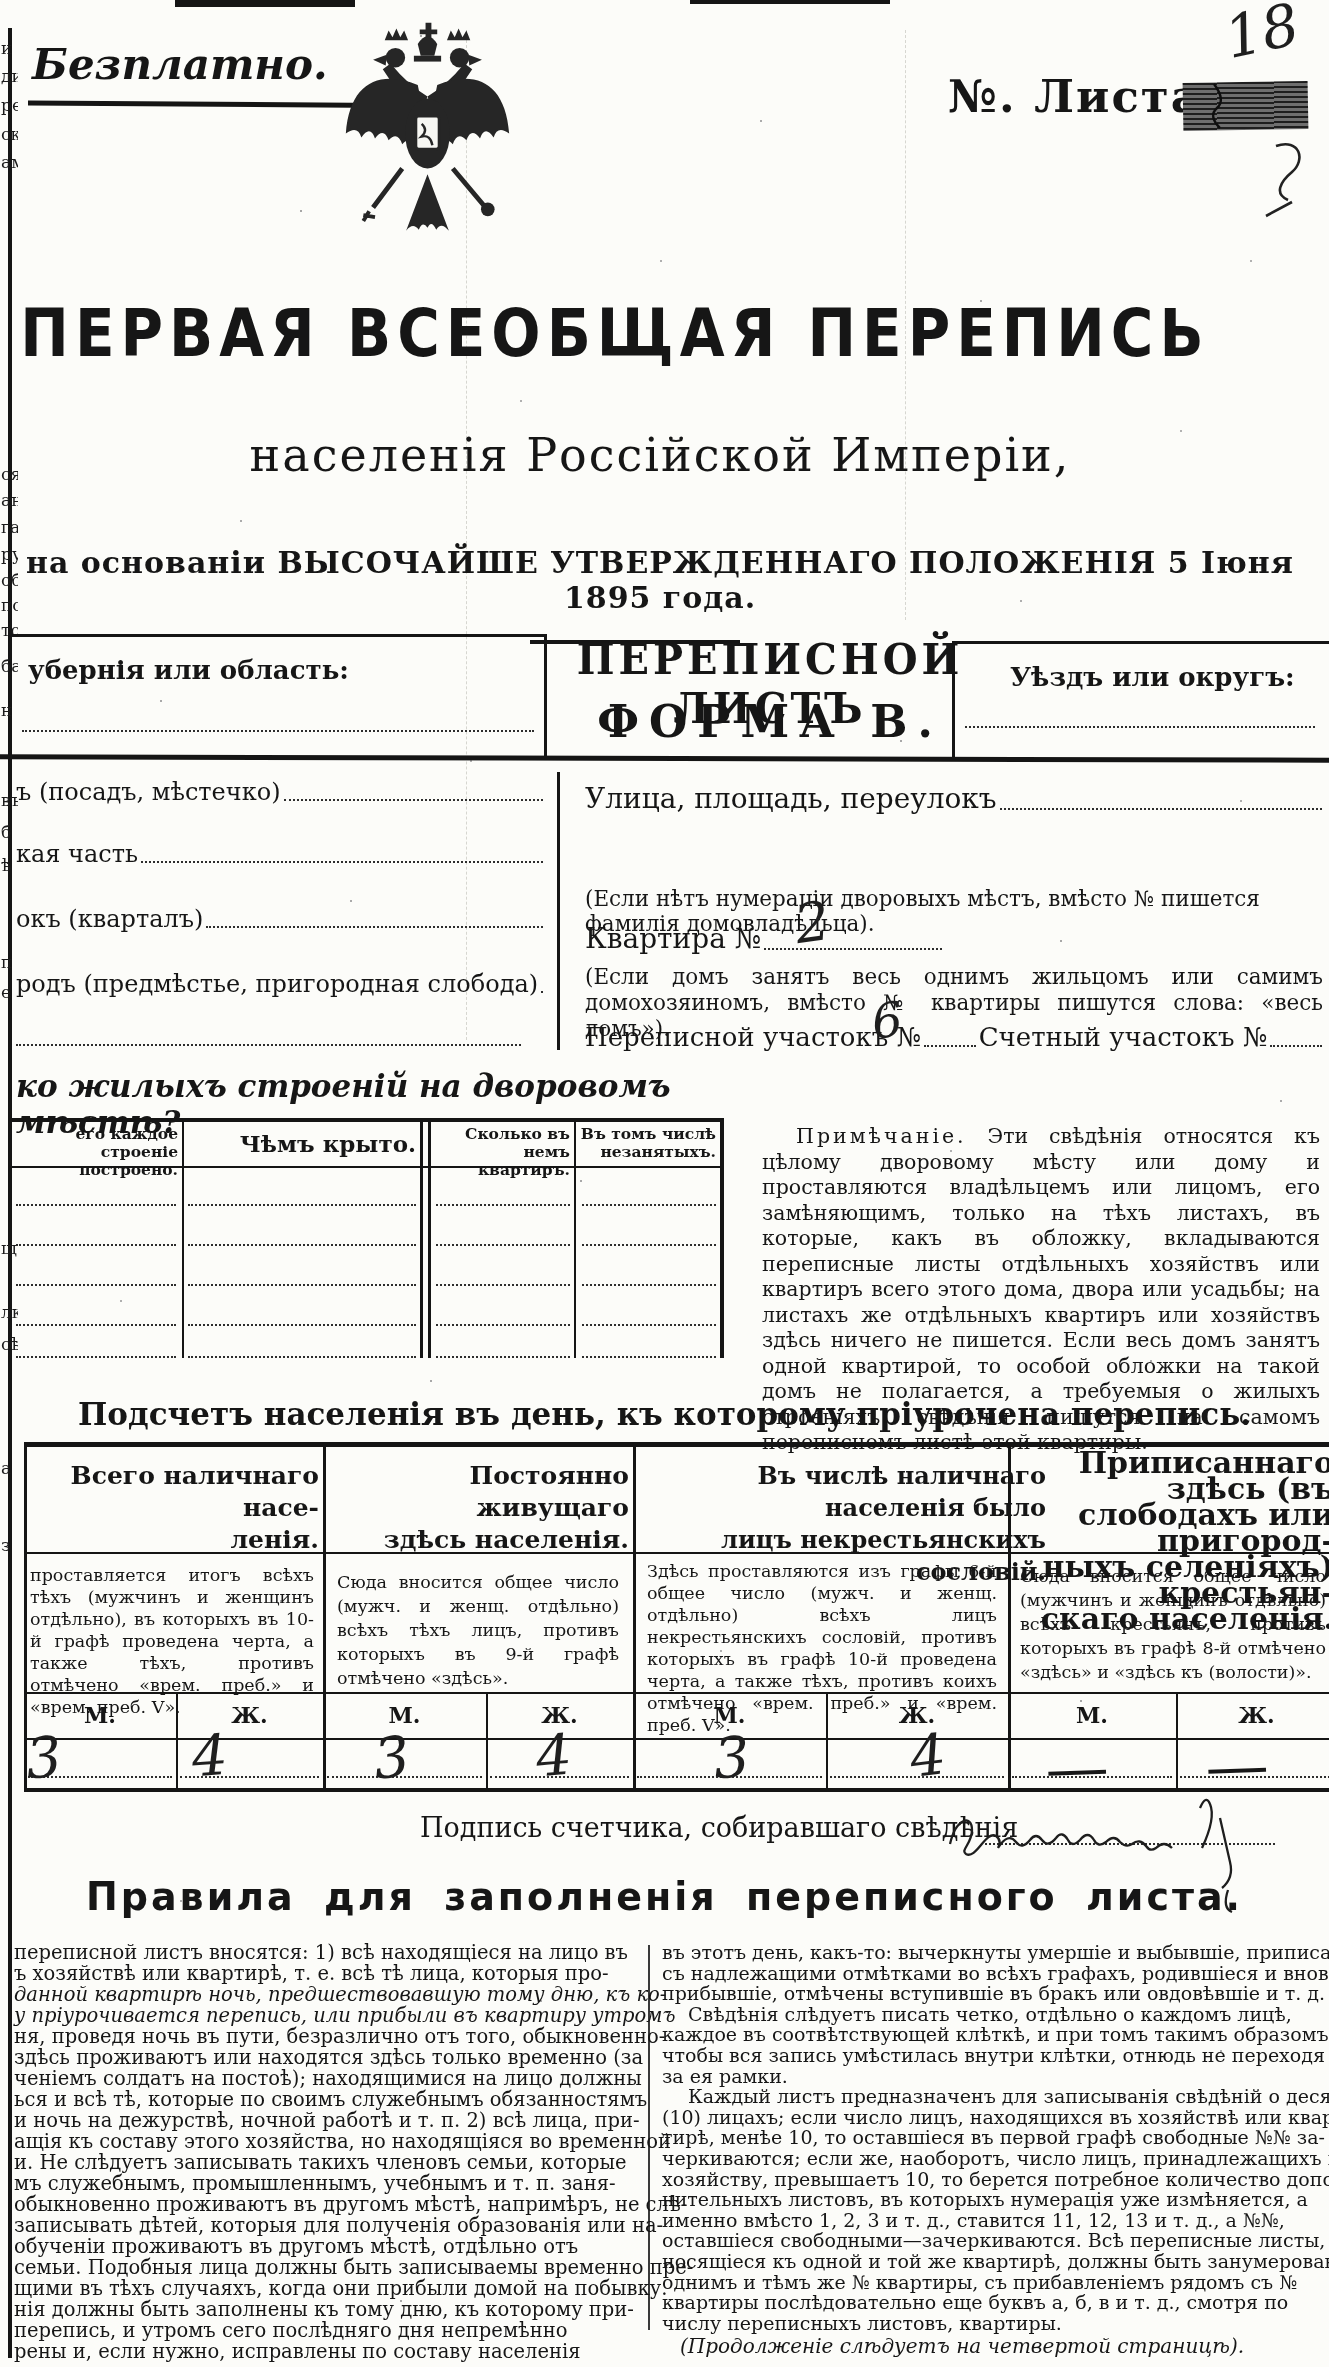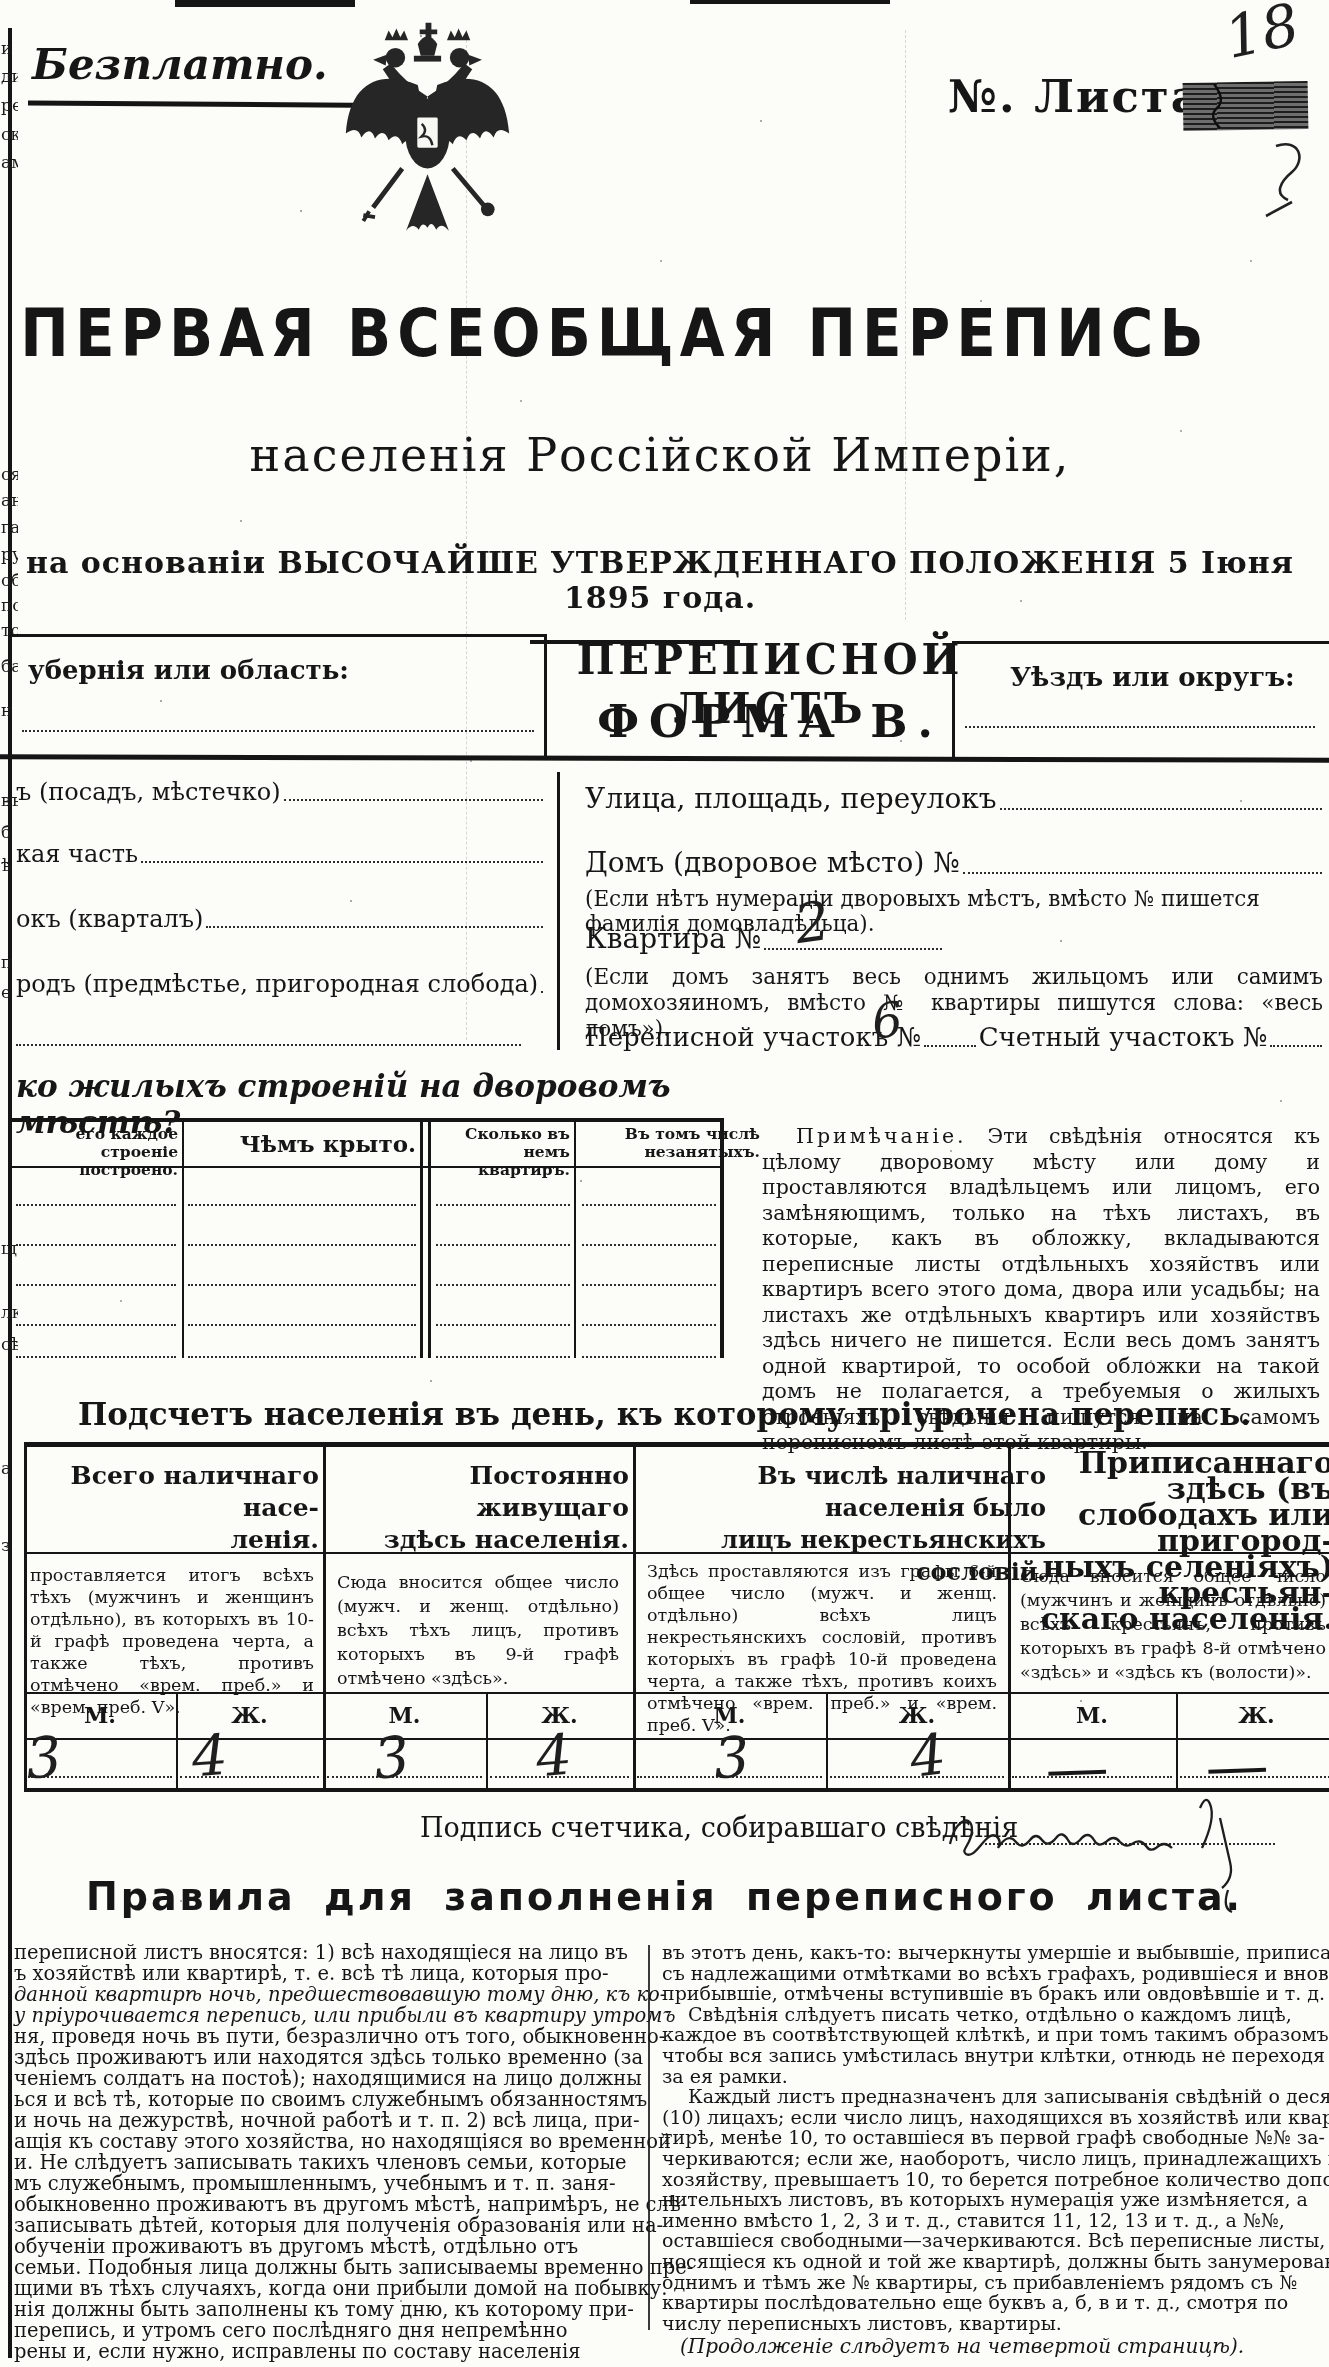--- a/index.html
+++ b/index.html
@@ -157,24 +157,20 @@
   <div class="abs frow ser" style="left:16px;top:970px;width:530px;font-size:24px;">
     <span>родъ (предмѣстье, пригородная слобода)</span>
       <span class="dots"></span>
   </div>
   <div class="dotline" style="left:16px;top:1044px;width:505px;"></div>
 
   <div class="abs frow ser" style="left:585px;top:782px;width:740px;font-size:28px;">
     <span>Улица, площадь, переулокъ</span>
       <span class="dots"></span>
   </div>
-  <div class="abs frow ser" style="left:585px;top:846px;width:740px;font-size:28px;">
-    <span>Домъ (дворовое мѣсто) №</span>
-      <span class="dots"></span>
-  </div>
   <div class="abs ser" style="left:585px;top:886px;width:740px;font-size:21.5px;">(Если нѣтъ нумераціи дворовыхъ мѣстъ, вмѣсто № пишется фамилія домовладѣльца).</div>
   <div class="abs frow ser" style="left:585px;top:922px;width:360px;font-size:28px;">
     <span>Квартира №</span>
       <span class="dots"></span>
   </div>
   <div class="abs hw" style="left:795px;top:896px;font-size:54px;transform:rotate(-8deg);">2</div>
   <div class="abs ser jus" style="left:585px;top:964px;width:738px;font-size:21.5px;line-height:26px;">(Если домъ занятъ весь однимъ жильцомъ или самимъ домохозяиномъ, вмѣсто № квартиры пишутся слова: «весь домъ»).</div>
 
   <div class="abs frow ser" style="left:585px;top:1022px;width:740px;font-size:26px;">
     <span>Переписной участокъ №</span>
@@ -196,21 +192,21 @@
     <div class="ln" style="left:408px;top:0;width:3px;height:240px;"></div>
     <div class="ln" style="left:416px;top:0;width:3px;height:240px;"></div>
     <div class="ln" style="left:562px;top:0;width:2px;height:240px;"></div>
     <div class="ln" style="left:708px;top:0;width:4px;height:240px;"></div>
 
     <div class="hcell ser prelines" style="left:2px;top:7px;width:164px;font-size:15.5px;line-height:18px;">его каждое строеніе
 построено.</div>
     <div class="hcell ser" style="left:176px;top:12px;width:228px;font-size:23px;">Чѣмъ крыто.</div>
     <div class="hcell ser prelines" style="left:422px;top:7px;width:136px;font-size:15.5px;line-height:18px;">Сколько въ немъ
 квартиръ.</div>
-    <div class="hcell ser prelines" style="left:568px;top:7px;width:136px;font-size:15.5px;line-height:18px;margin-left:44px;">Въ томъ числѣ
+    <div class="hcell ser prelines" style="left:568px;top:7px;width:136px;font-size:15.5px;line-height:18px;">Въ томъ числѣ
 незанятыхъ.</div>
 
     <div class="dotline" style="left:4px;top:86px;width:160px;"></div>
     <div class="dotline" style="left:176px;top:86px;width:228px;"></div>
     <div class="dotline" style="left:424px;top:86px;width:134px;"></div>
     <div class="dotline" style="left:570px;top:86px;width:134px;"></div>
     <div class="dotline" style="left:4px;top:126px;width:160px;"></div>
     <div class="dotline" style="left:176px;top:126px;width:228px;"></div>
     <div class="dotline" style="left:424px;top:126px;width:134px;"></div>
     <div class="dotline" style="left:570px;top:126px;width:134px;"></div>

